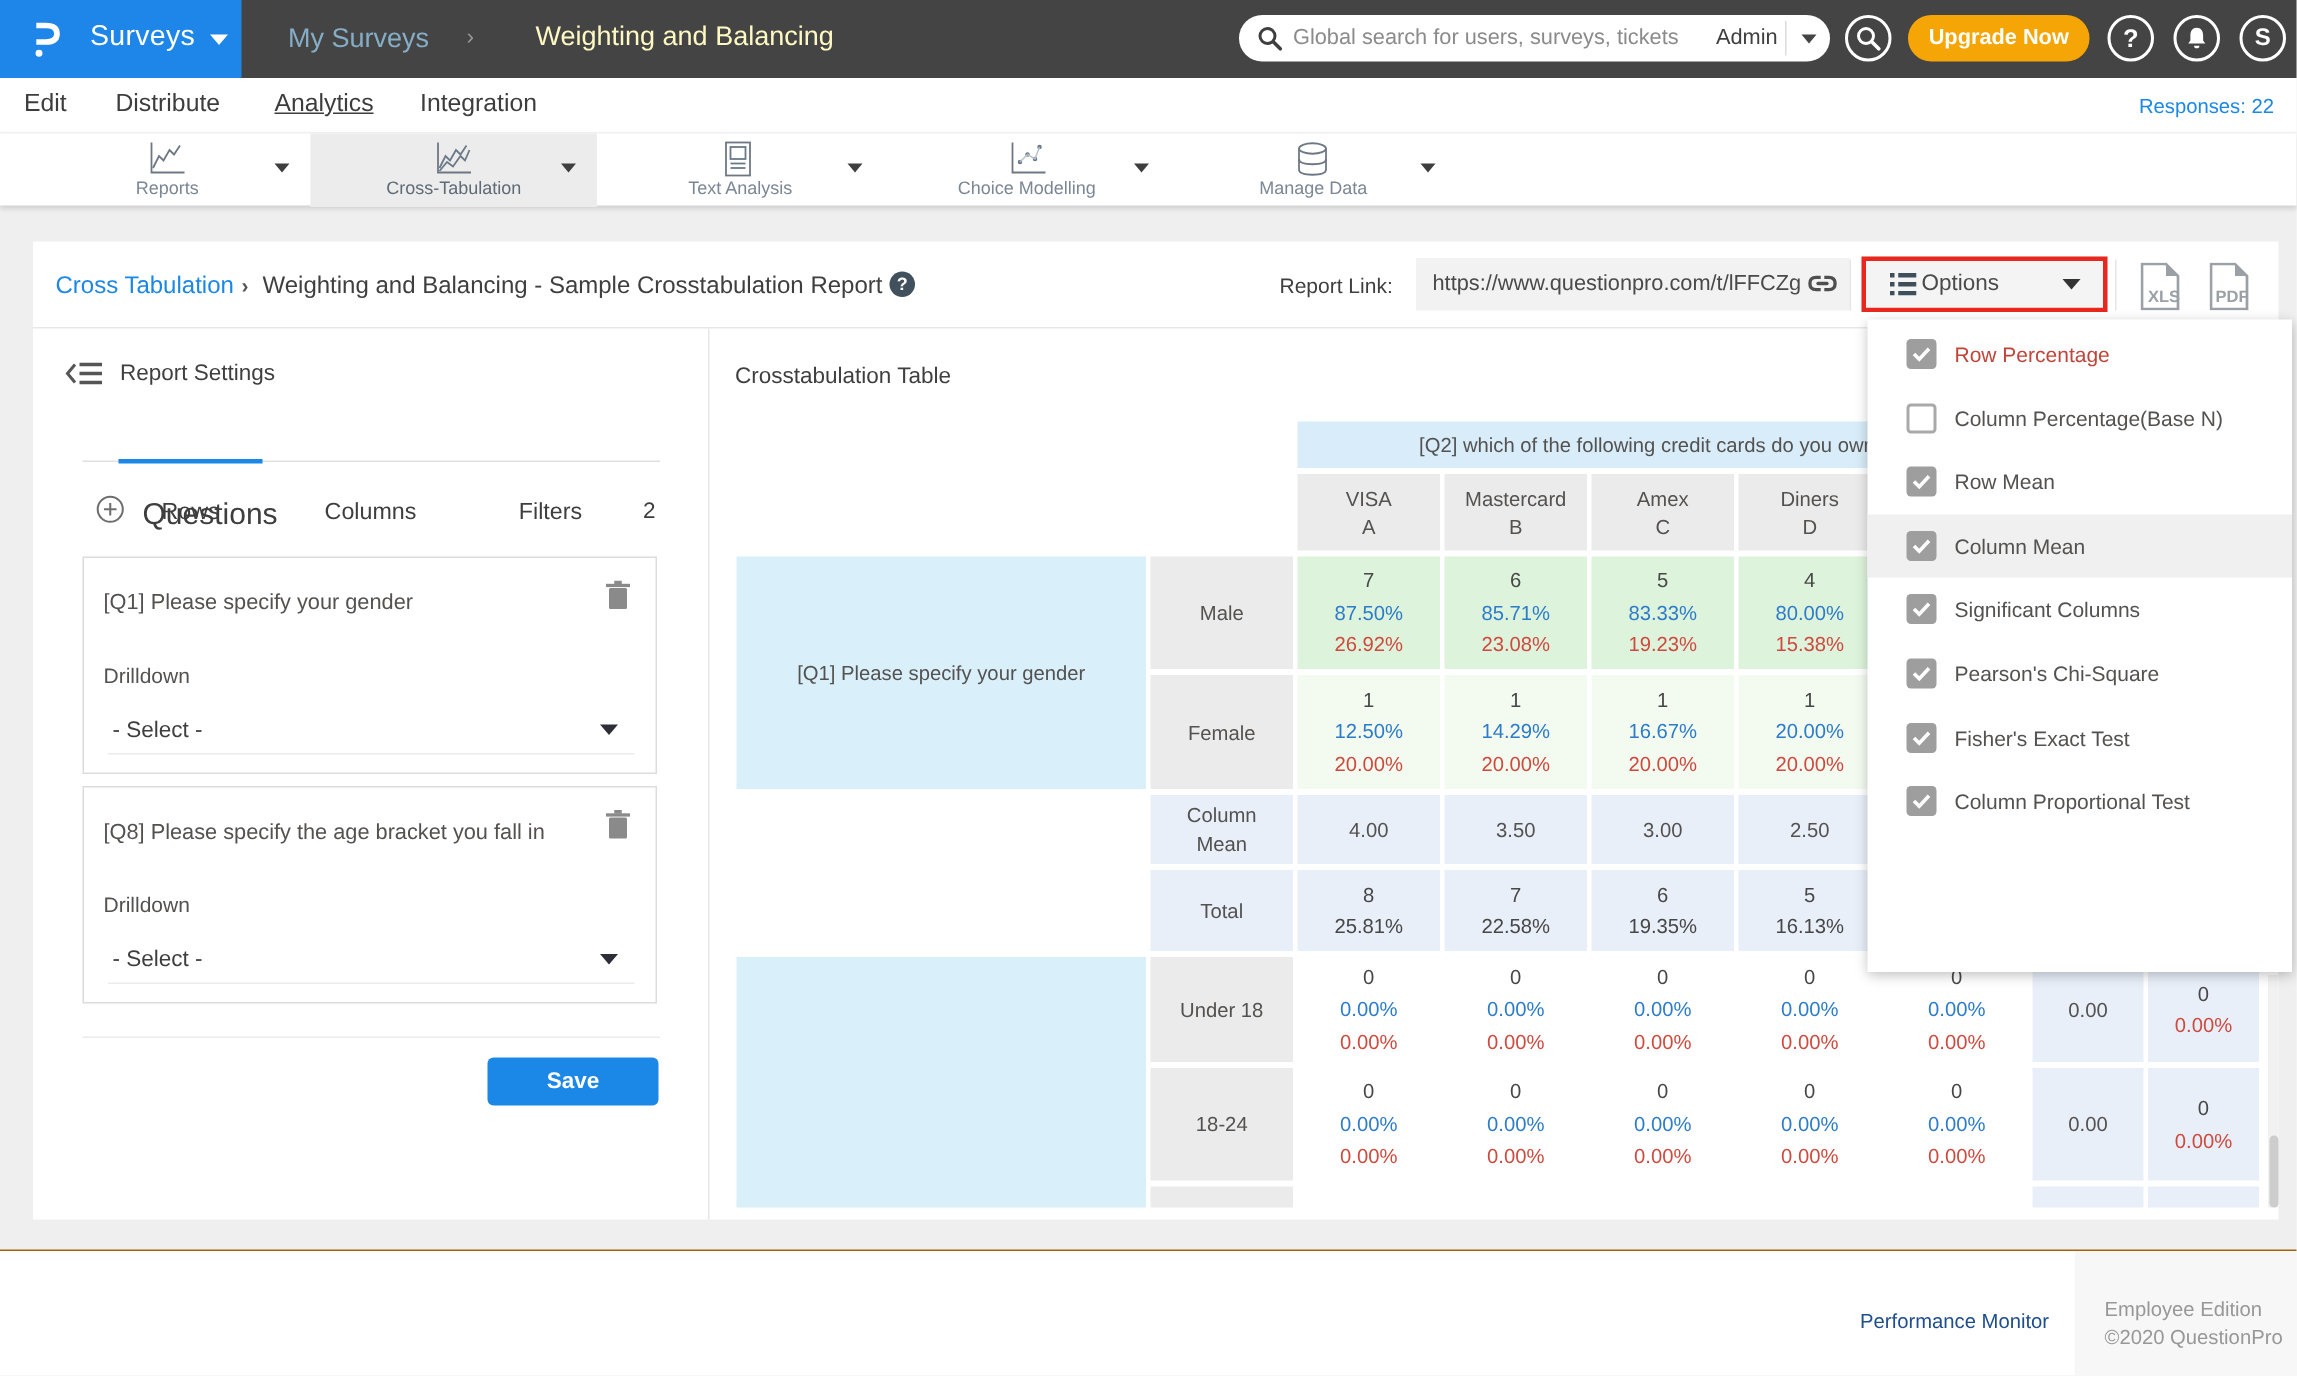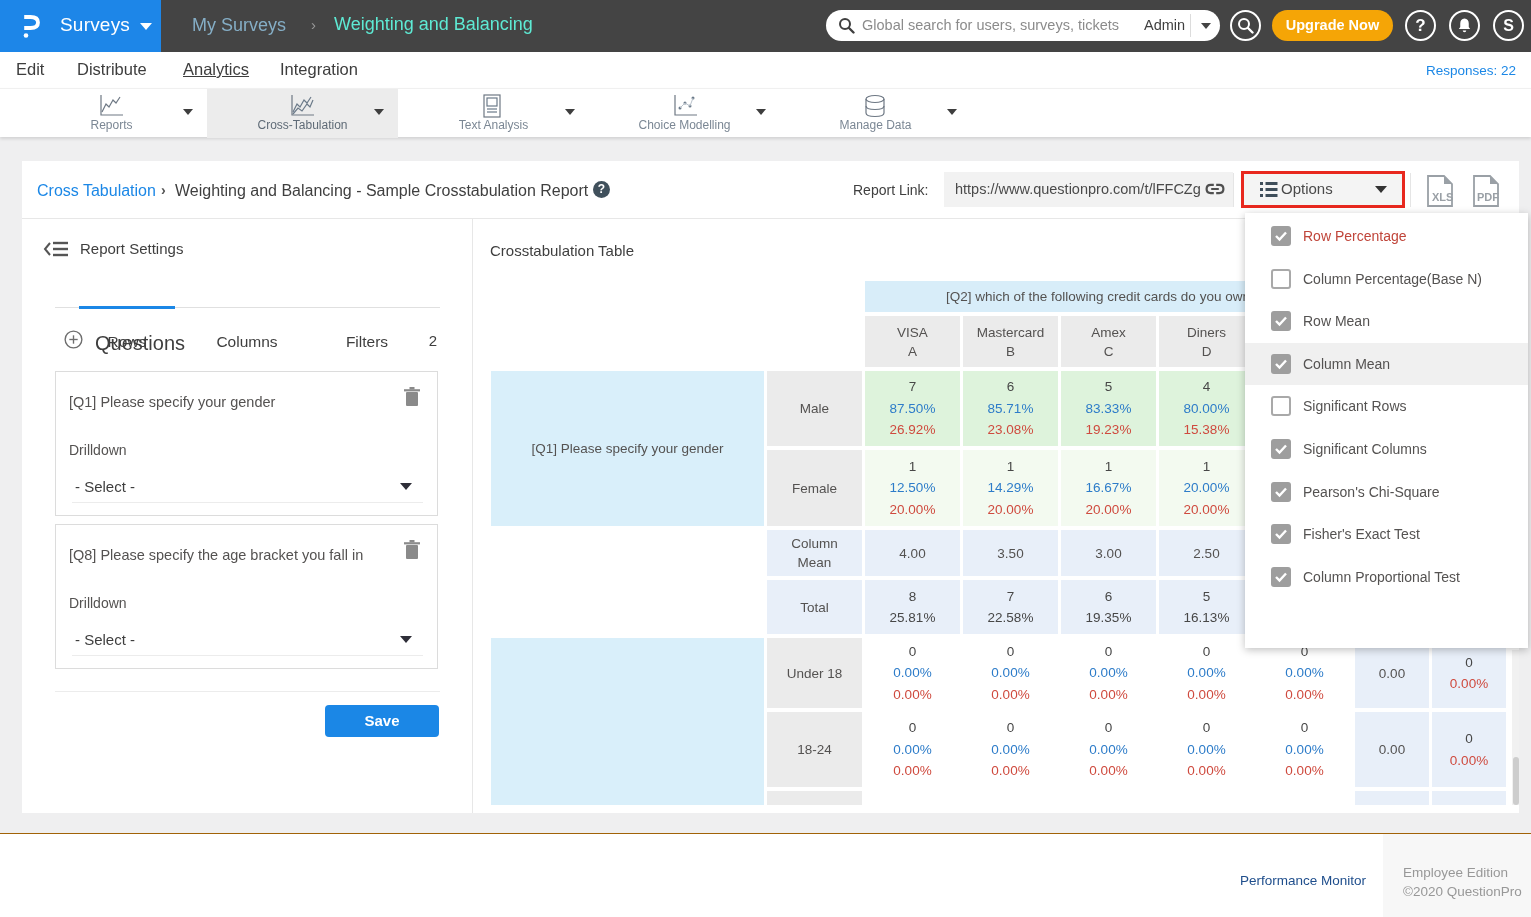--- a/index.html
+++ b/index.html
@@ -6,21 +6,21 @@
 html,body { width:1531px; height:917px; overflow:hidden; font-family:"Liberation Sans",sans-serif; background:#efeff0; }
 .abs { position:absolute; }
 
 
 .topbar { position:absolute; left:0; top:0; width:1531px; height:52px; background:#444444; }
 .logo { position:absolute; left:0; top:0; width:161px; height:52px; background:#1d86e8; color:#fff; }
 .logo .ptxt { position:absolute; left:60px; top:14px; font-size:19px; color:#fff; letter-spacing:.2px; }
 .logo .caret { position:absolute; left:140px; top:23px; width:0; height:0; border-left:6px solid transparent; border-right:6px solid transparent; border-top:7px solid #fff; }
 .crumb1 { position:absolute; left:192px; top:15px; font-size:18px; color:#85aec6; }
 .crumb-sep { position:absolute; left:311px; top:16px; font-size:15px; color:#9a9a9a; }
-.crumb2 { position:absolute; left:334px; top:14px; font-size:18px; color:#5eead4; }
+.crumb2 { position:absolute; left:357px; top:14px; font-size:18px; color:#fef9c3; }
 .searchpill { position:absolute; left:826px; top:10px; width:394px; height:31px; background:#fff; border-radius:17px; }
 .searchpill .ph { position:absolute; left:36px; top:7px; font-size:14.5px; color:#8b8b8b; }
 .searchpill .adm { position:absolute; left:318px; top:7px; font-size:14.5px; color:#3f3f3f; }
 .searchpill .div { position:absolute; left:364px; top:4px; width:1px; height:23px; background:#dcdcdc; }
 .searchpill .car { position:absolute; left:375px; top:13px; width:0; height:0; border-left:5px solid transparent; border-right:5px solid transparent; border-top:6px solid #444444; }
 .circbtn { position:absolute; top:10px; width:31px; height:31px; border:2px solid #fff; border-radius:50%; color:#fff; text-align:center; }
 .upg { position:absolute; left:1272px; top:10px; width:121px; height:31px; background:#f5a506; border-radius:16px; color:#fff; font-size:14.5px; font-weight:bold; text-align:center; line-height:31px; }
 
 
 .navrow { position:absolute; left:0; top:52px; width:1531px; height:36px; background:#fff; }
@@ -535,24 +535,20 @@
     </div>
   <div class="ddi hov">
       <div class="cb c">
         <svg width="16" height="16" viewBox="0 0 16 16">
           <path d="M3 8 L6.5 11.5 L13 4.5" fill="none" stroke="#fff" stroke-width="2.4"></path>
         </svg>
       </div>
       <div class="t">Column Mean</div>
     </div>
   <div class="ddi">
-      <div class="cb u"></div>
-      <div class="t">Significant Rows</div>
-    </div>
-  <div class="ddi">
       <div class="cb c">
         <svg width="16" height="16" viewBox="0 0 16 16">
           <path d="M3 8 L6.5 11.5 L13 4.5" fill="none" stroke="#fff" stroke-width="2.4"></path>
         </svg>
       </div>
       <div class="t">Significant Columns</div>
     </div>
   <div class="ddi">
       <div class="cb c">
         <svg width="16" height="16" viewBox="0 0 16 16">

